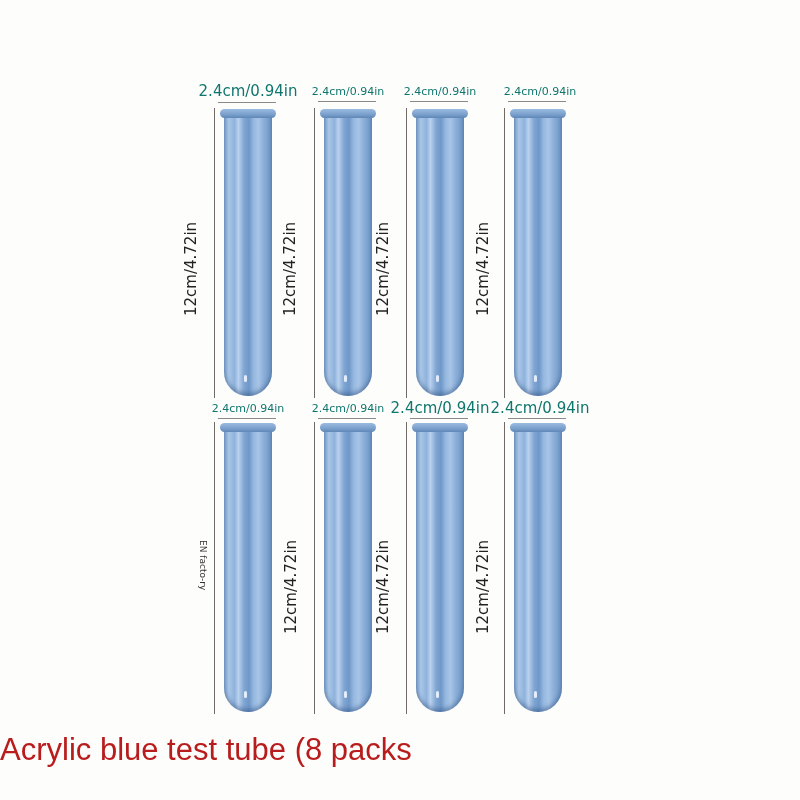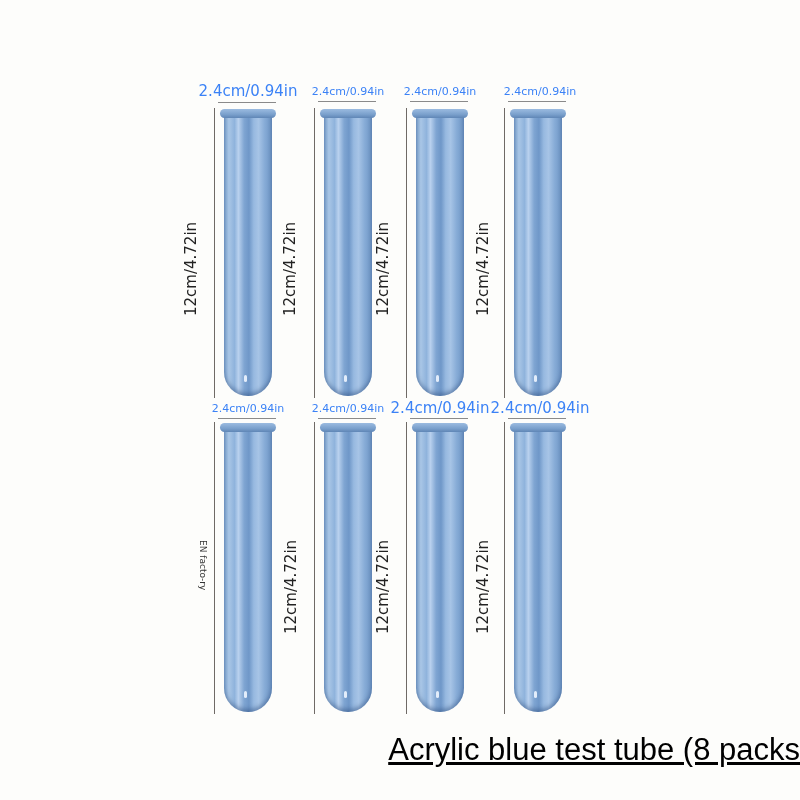--- a/index.html
+++ b/index.html
@@ -1,28 +1,28 @@
 <!DOCTYPE html>
 <html><head>
 <meta charset="utf-8">
 <style>
   html, body { margin: 0; padding: 0; }
   body { width: 800px; height: 800px; background: #fdfdfb; position: relative; overflow: hidden; font-family: "DejaVu Sans", sans-serif; }
-  .width-label { position: absolute; white-space: nowrap; color: #3b82f6; transform: translateX(-50%); }
+  .width-label { position: absolute; white-space: nowrap; color: #0f766e; transform: translateX(-50%); }
   .width-line { position: absolute; height: 1px; background: #8a8a8a; }
   .height-line { position: absolute; width: 1px; background: #6f6a66; }
   .height-label { position: absolute; white-space: nowrap; color: #222; font-size: 15px; transform-origin: left top; transform: rotate(-90deg); }
   .tube { position: absolute; width: 48px; border-radius: 6px 6px 24px 24px;
     background: linear-gradient(90deg, #7ea4d0 0%, #a9c6e6 10%, #8fb3dc 22%, #b9d1ee 30%, #7fa5d2 42%, #6f97c8 52%, #97b9e0 62%, #a7c4e6 72%, #86abd6 85%, #6d94c4 100%);
     box-shadow: inset 0 -3px 4px rgba(40,70,120,0.45);
   }
   .tube::before { content: ""; position: absolute; left: -4px; right: -4px; top: -3px; height: 9px; border-radius: 5px;
     background: linear-gradient(180deg, #9bbbe0 0%, #7aa0cc 60%, #5f86b6 100%); }
   .tube::after { content: ""; position: absolute; left: 20px; bottom: 14px; width: 3px; height: 7px; border-radius: 2px; background: #eef5ff; opacity: 0.9; }
-  .caption { position: absolute; left: 0; right: 0; top: 732px; text-align: right; font-family: "Liberation Sans", sans-serif; font-size: 31px; color: #000000; text-decoration: underline; }
+  .caption { position: absolute; left: 0; right: 0; top: 732px; text-align: left; font-family: "Liberation Sans", sans-serif; font-size: 31px; color: #b91c1c; }
   .stray { position: absolute; font-size: 9px; color: #333; transform-origin: left top; transform: rotate(90deg); white-space: nowrap; }
 </style>
 </head>
 <body>
 
 <div class="width-label" style="left:248px; top:82px; font-size:15px;">2.4cm/0.94in</div>
 <div class="width-line" style="left:218px; top:102px; width:58px;"></div>
 <div class="height-line" style="left:214px; top:108px; height:290px;"></div>
 <div class="height-label" style="left:182px; top:316px;">12cm/4.72in</div>
 <div class="tube" style="left:224px; top:112px; height:284px;"></div>

